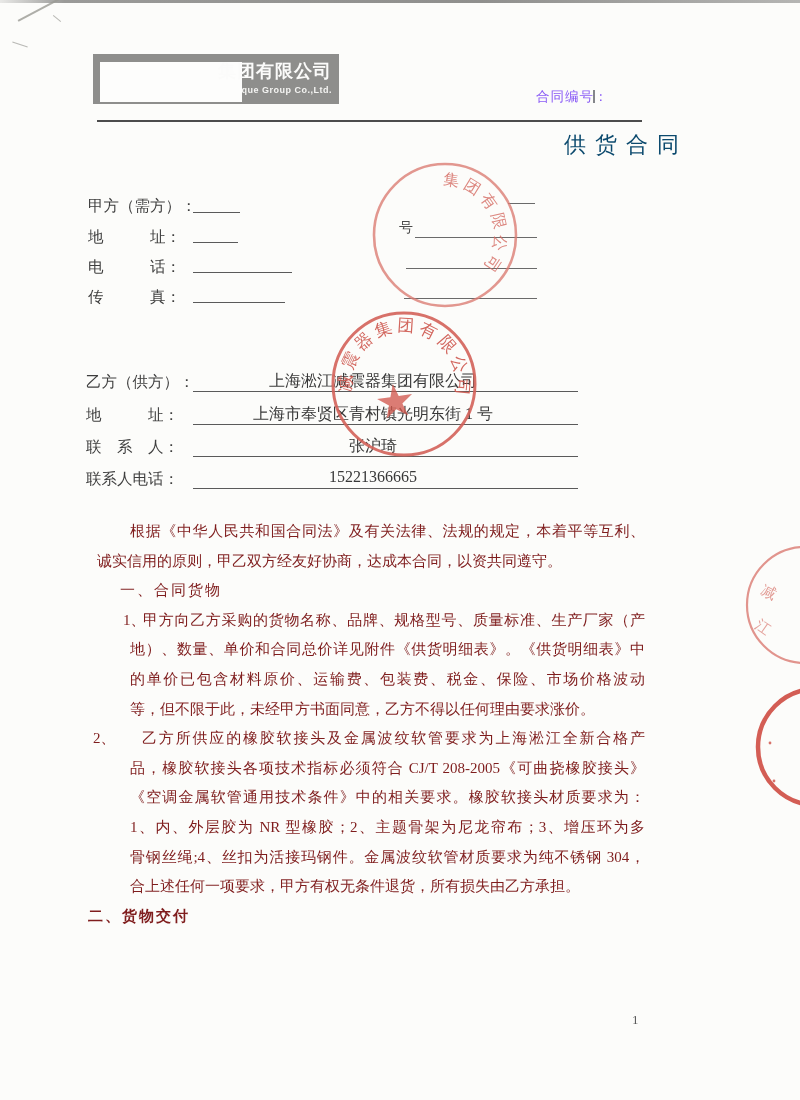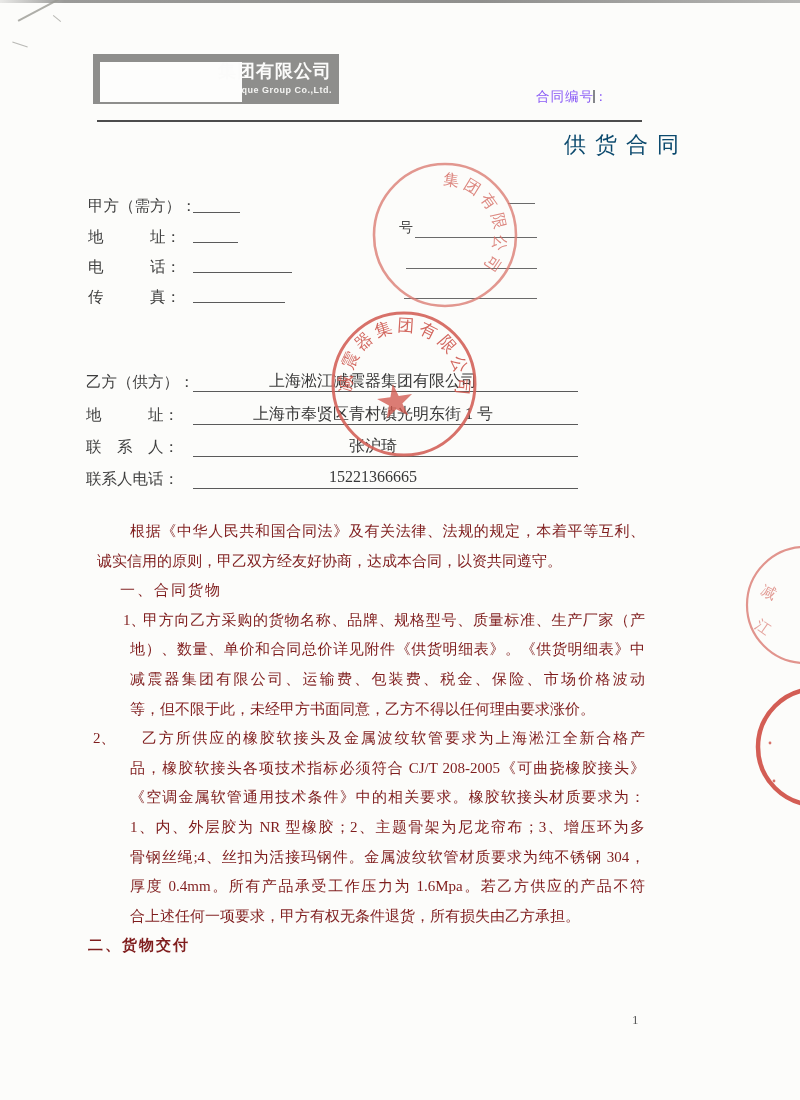--- a/index.html
+++ b/index.html
@@ -135,28 +135,27 @@
 
 <div class="abs bodytext">
   <div class="bl jl l-p1a">根据《中华人民共和国合同法》及有关法律、法规的规定，本着平等互利、</div>
   <div class="bl">诚实信用的原则，甲乙双方经友好协商，达成本合同，以资共同遵守。</div>
   <div class="bl l-h1">一、合同货物</div>
   <div class="bl l-itm1">
     <span class="num1">1、</span>
     <span class="itxt">甲方向乙方采购的货物名称、品牌、规格型号、质量标准、生产厂家（产</span>
   </div>
   <div class="bl jl wl">地）、数量、单价和合同总价详见附件《供货明细表》。《供货明细表》中</div>
-  <div class="bl jl wl">减震器集团有限公司、运输费、包装费、税金、保险、市场价格波动</div>
+  <div class="bl jl wl">的单价已包含材料原价、运输费、包装费、税金、保险、市场价格波动</div>
   <div class="bl wl">等，但不限于此，未经甲方书面同意，乙方不得以任何理由要求涨价。</div>
   <div class="bl l-itm2">
     <span class="num2">2、</span>
     <span class="itxt">乙方所供应的橡胶软接头及金属波纹软管要求为上海淞江全新合格产</span>
   </div>
   <div class="bl jl wl">品，橡胶软接头各项技术指标必须符合 CJ/T 208-2005《可曲挠橡胶接头》</div>
   <div class="bl jl wl">《空调金属软管通用技术条件》中的相关要求。橡胶软接头材质要求为：</div>
   <div class="bl jl wl">1、内、外层胶为 NR 型橡胶；2、主题骨架为尼龙帘布；3、增压环为多</div>
   <div class="bl jl wl">骨钢丝绳;4、丝扣为活接玛钢件。金属波纹软管材质要求为纯不锈钢 304，</div>
-  <div class="bl jl wl">厚度 0.4mm。所有产品承受工作压力为 1.6Mpa。若乙方供应的产品不符</div>
   <div class="bl wl">合上述任何一项要求，甲方有权无条件退货，所有损失由乙方承担。</div>
   <div class="bl l-h2">二、货物交付</div>
 </div>
 
 <div class="abs page-num">1</div>
 
 </body></html>

